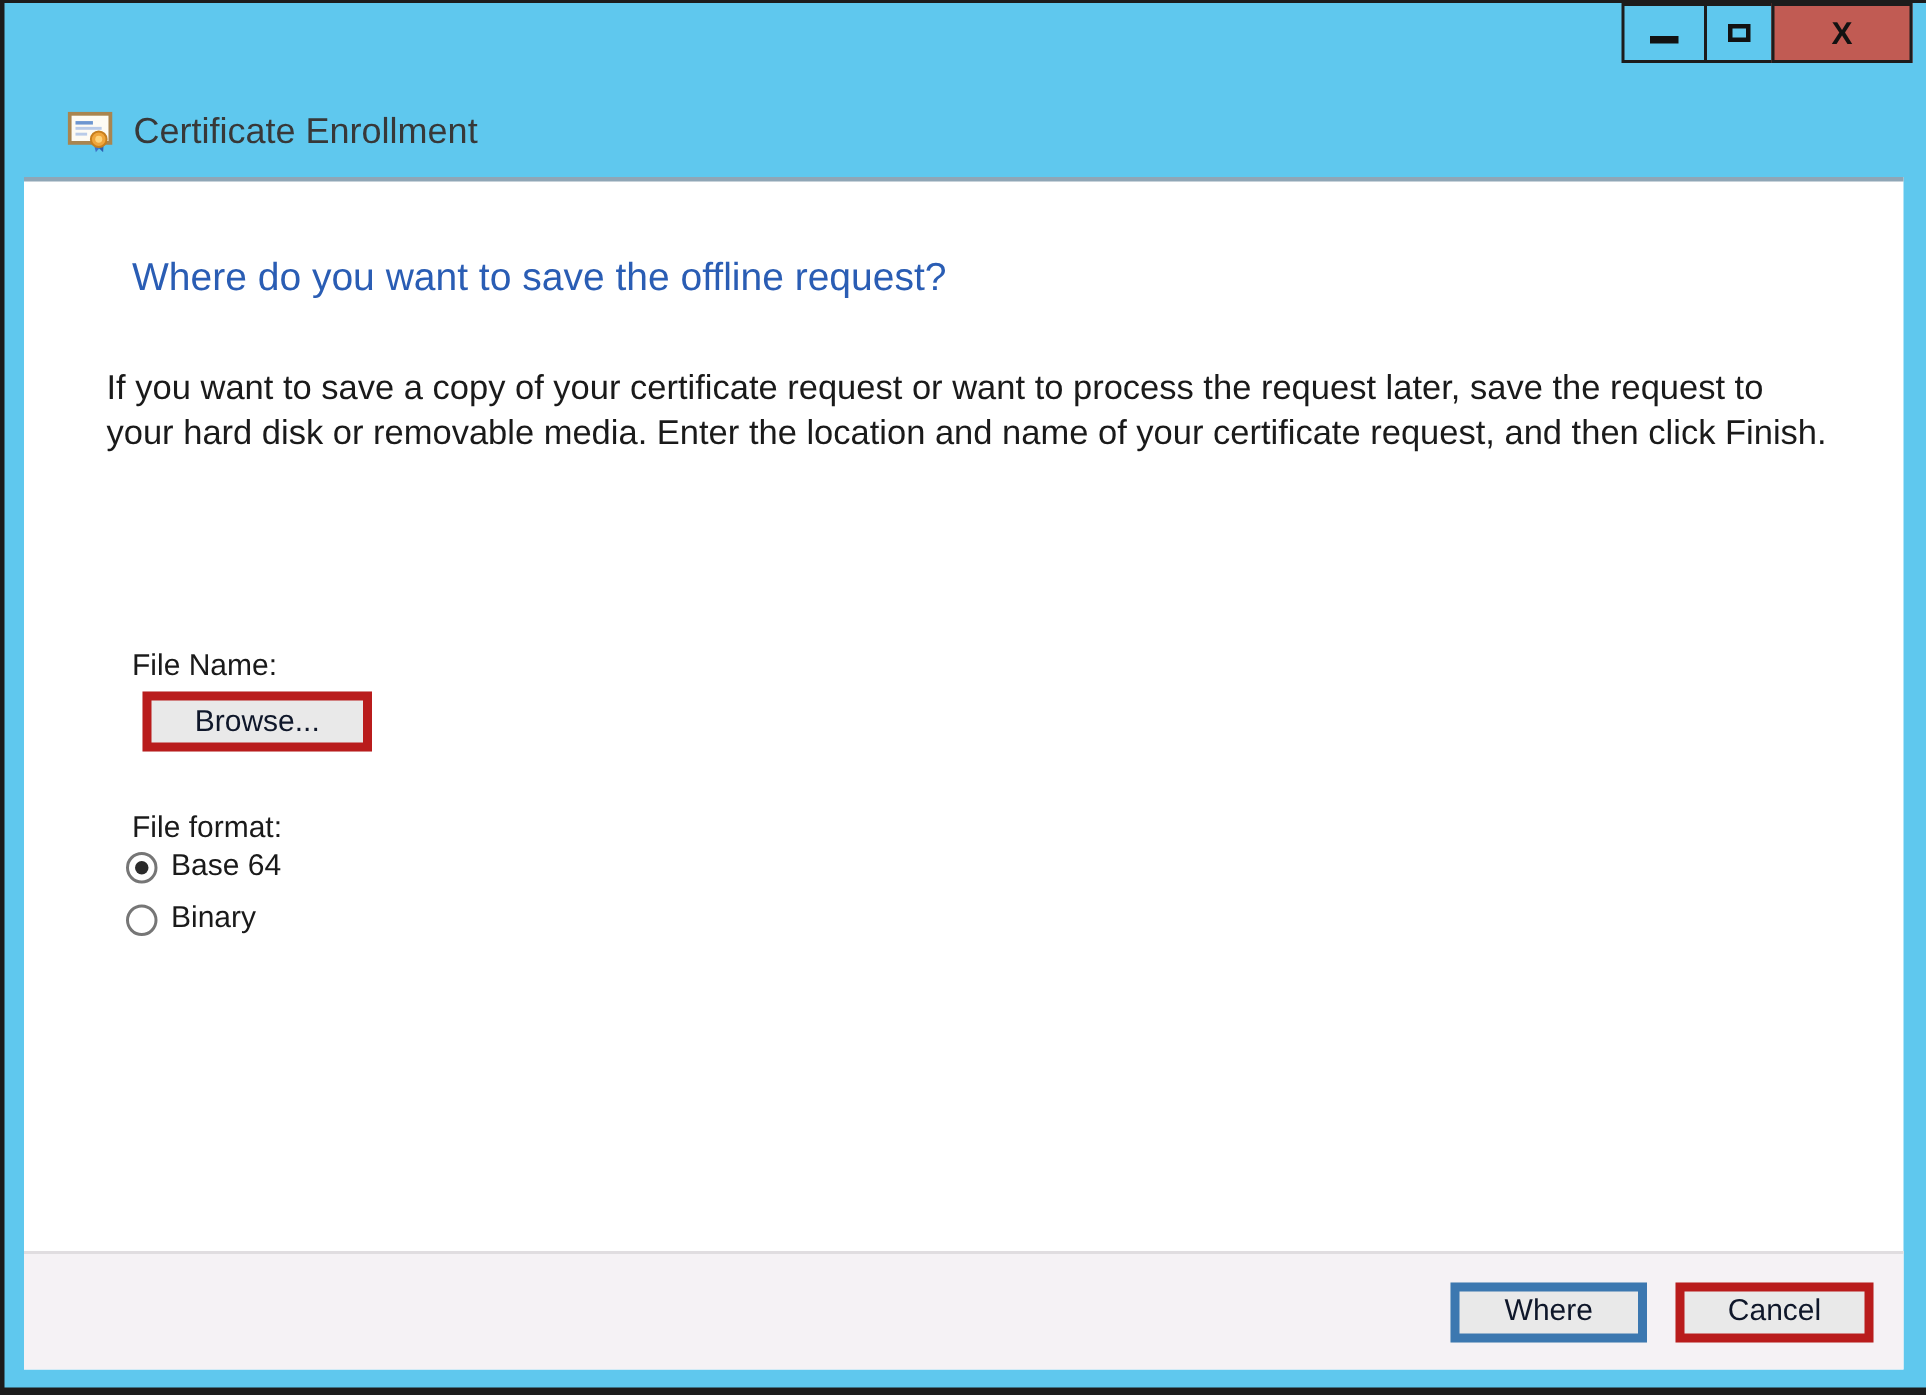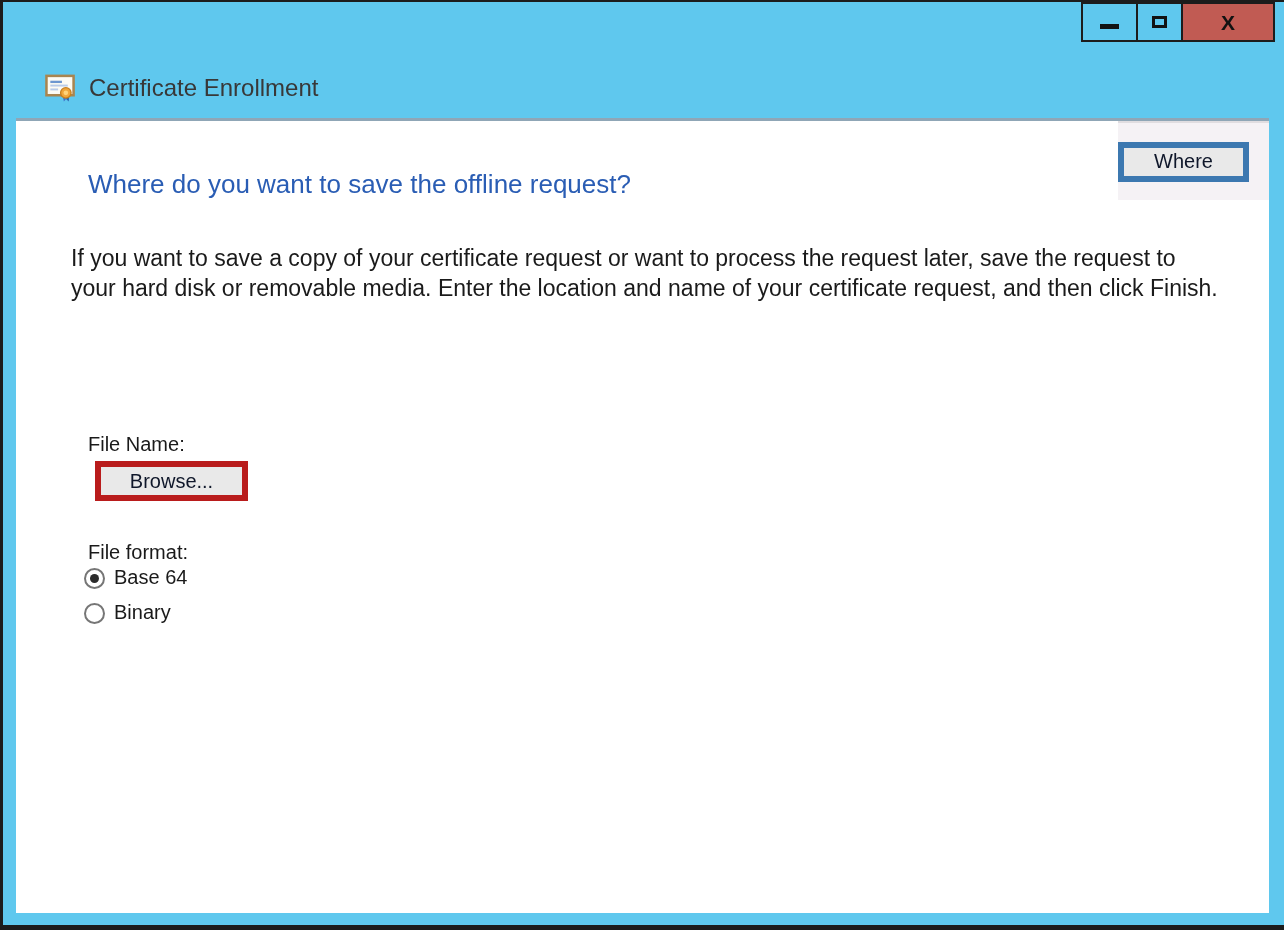--- a/index.html
+++ b/index.html
@@ -28,21 +28,21 @@
   .glyph-close { font-size:21px; font-weight:700; color:#121212; line-height:1; }
 
   
   .titlebar { position:absolute; left:14px; top:70px; display:flex; align-items:center; gap:13px;padding-left:28px; }
   .app-title { font-size:24px; color:#383838; }
 
   
   .dialog {
     position:absolute; left:13px; right:15px; top:116px; bottom:12px;
     background:#ffffff; border-top:3px solid #8fa6b6;
-    display:flex; 
+    display:flex; flex-direction:column;
   }
   .content { position:relative; flex:1; }
 
   .page-heading {
     position:absolute; left:72px; top:48px;
     font-size:26px; font-weight:400; color:var(--heading,#2a5db4);
   }
   .page-body {
     position:absolute; left:55px; top:122px; width:1150px;
     font-size:23px; line-height:30px; color:#1a1a1a;
@@ -143,16 +143,17 @@
 
       <div class="radio-row r1">
         <span class="radio"></span>
         <span class="radio-label">Binary</span>
       </div>
 
     </div>
 
     <div class="footer">
       <button class="btn btn-finish">Where</button>
+      <button class="btn btn-cancel">Cancel</button>
     </div>
   </div>
 
 </div>
 
 </body></html>

